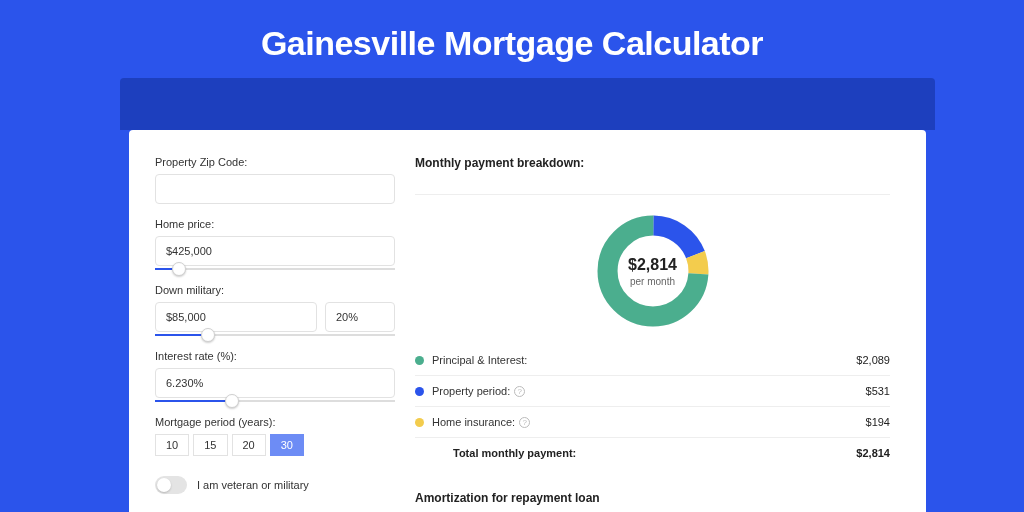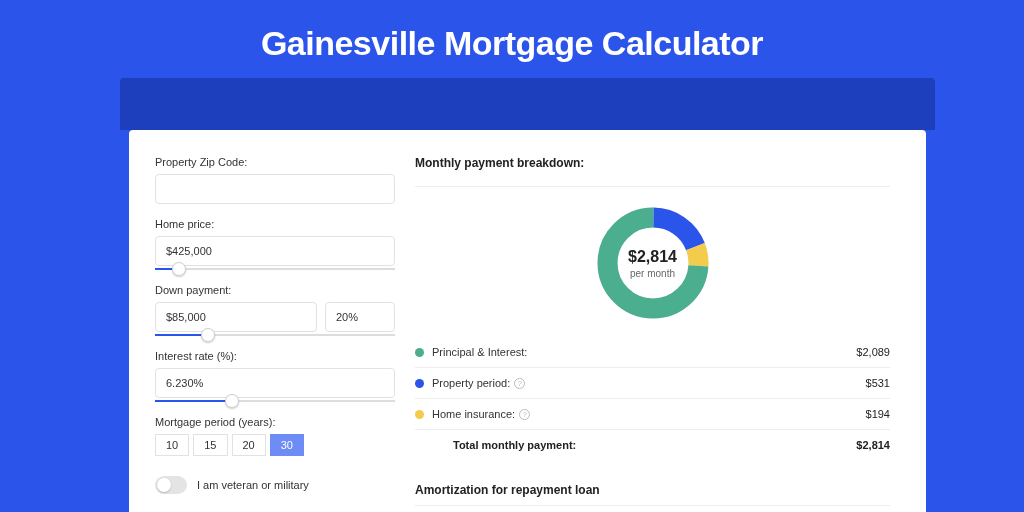--- a/index.html
+++ b/index.html
@@ -19,21 +19,21 @@
   .row2 { display: flex; gap: 8px; }
   .row2 .field:first-child { flex: 1; }
   .row2 .field:last-child { width: 70px; }
   .periods { display: flex; gap: 4px; }
   .period-btn { border: 1px solid #e2e2e2; border-radius: 0; background: #fff; font-size: 11px; color: #333; padding: 4px 10px; cursor: pointer; }
   .period-btn.active { background: #6d8cf5; color: #fff; border-color: #6d8cf5; }
   .vet-row { display: flex; align-items: center; gap: 10px; margin-top: 20px; }
   .toggle { width: 32px; height: 18px; border-radius: 9px; background: #e4e4e4; position: relative; flex-shrink: 0; }
   .toggle::after { content: ""; position: absolute; left: 2px; top: 2px; width: 14px; height: 14px; border-radius: 50%; background: #fff; box-shadow: 0 1px 2px rgba(0,0,0,.2); }
   .vet-text { font-size: 11px; color: #333; text-align: right; }
-  .section-title { font-size: 12px; font-weight: 700; color: #222; border-bottom: 1px solid #eee; padding-bottom: 16px; margin-bottom: 10px; }
+  .section-title { font-size: 12px; font-weight: 700; color: #222; border-bottom: 1px solid #eee; padding-bottom: 24px; margin-bottom: 10px; }
   .donut-wrap { display: flex; justify-content: center; padding: 6px 0 14px; }
   .donut { position: relative; width: 120px; height: 120px; }
   .donut svg { width: 120px; height: 120px; }
   .donut-center { position: absolute; inset: 0; display: flex; flex-direction: column; align-items: center; justify-content: center; }
   .donut-amount { font-size: 16px; font-weight: 700; color: #222; }
   .donut-sub { font-size: 10px; color: #666; margin-top: 2px; }
   .legend { }
   .legend-row { display: flex; align-items: center; border-bottom: 1px solid #eee; padding: 9px 0; font-size: 11px; color: #333; }
   .legend-row:last-of-type { border-bottom: 1px solid #eee; }
   .dot { width: 9px; height: 9px; border-radius: 50%; margin-right: 8px; flex-shrink: 0; }
@@ -64,21 +64,21 @@
     <div class="block">
       <label class="lbl">Home price:</label>
       <input class="field" value="$425,000" style="">
       <div class="slider-track">
         <div class="slider-fill" id="fill-hp" style="width: 10%;"></div>
         <div class="slider-thumb" id="thumb-hp" style="left: 10%;"></div>
       </div>
     </div>
 
     <div class="block">
-      <label class="lbl">Down payment:</label>
+      <label class="lbl">Down military:</label>
       <div class="row2">
         <input class="field" value="$85,000" style="">
         <input class="field" value="20%" style="">
       </div>
       <div class="slider-track">
         <div class="slider-fill" id="fill-dp" style="width: 22%;"></div>
         <div class="slider-thumb" id="thumb-dp" style="left: 22%;"></div>
       </div>
     </div>
 

